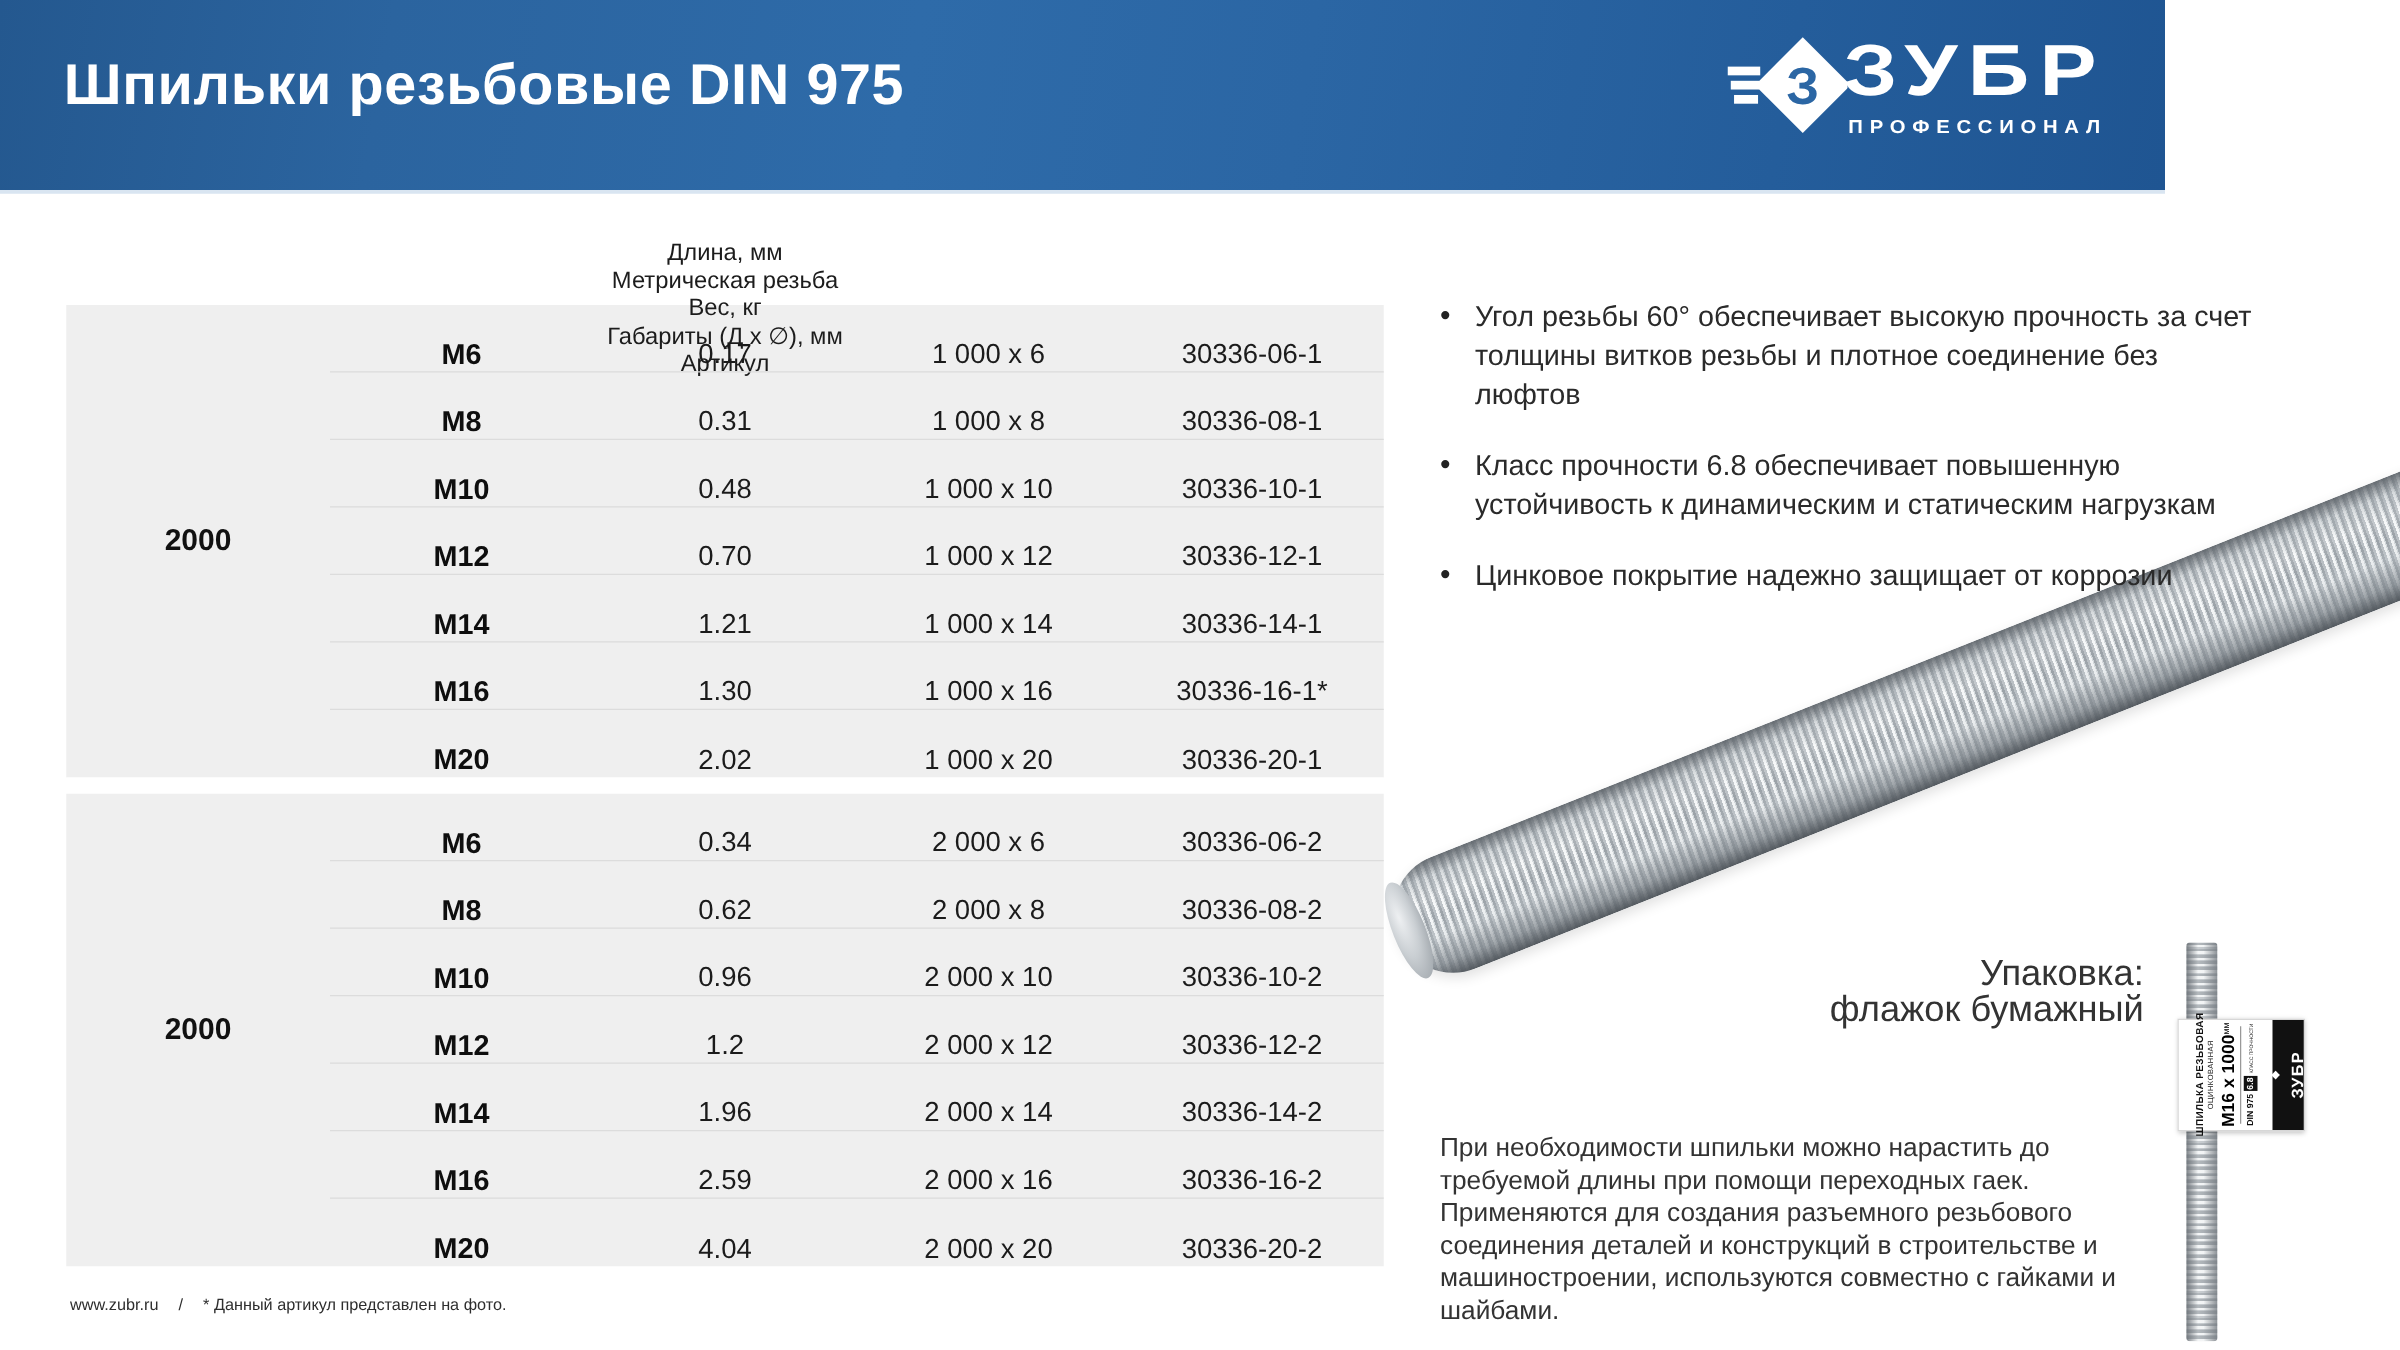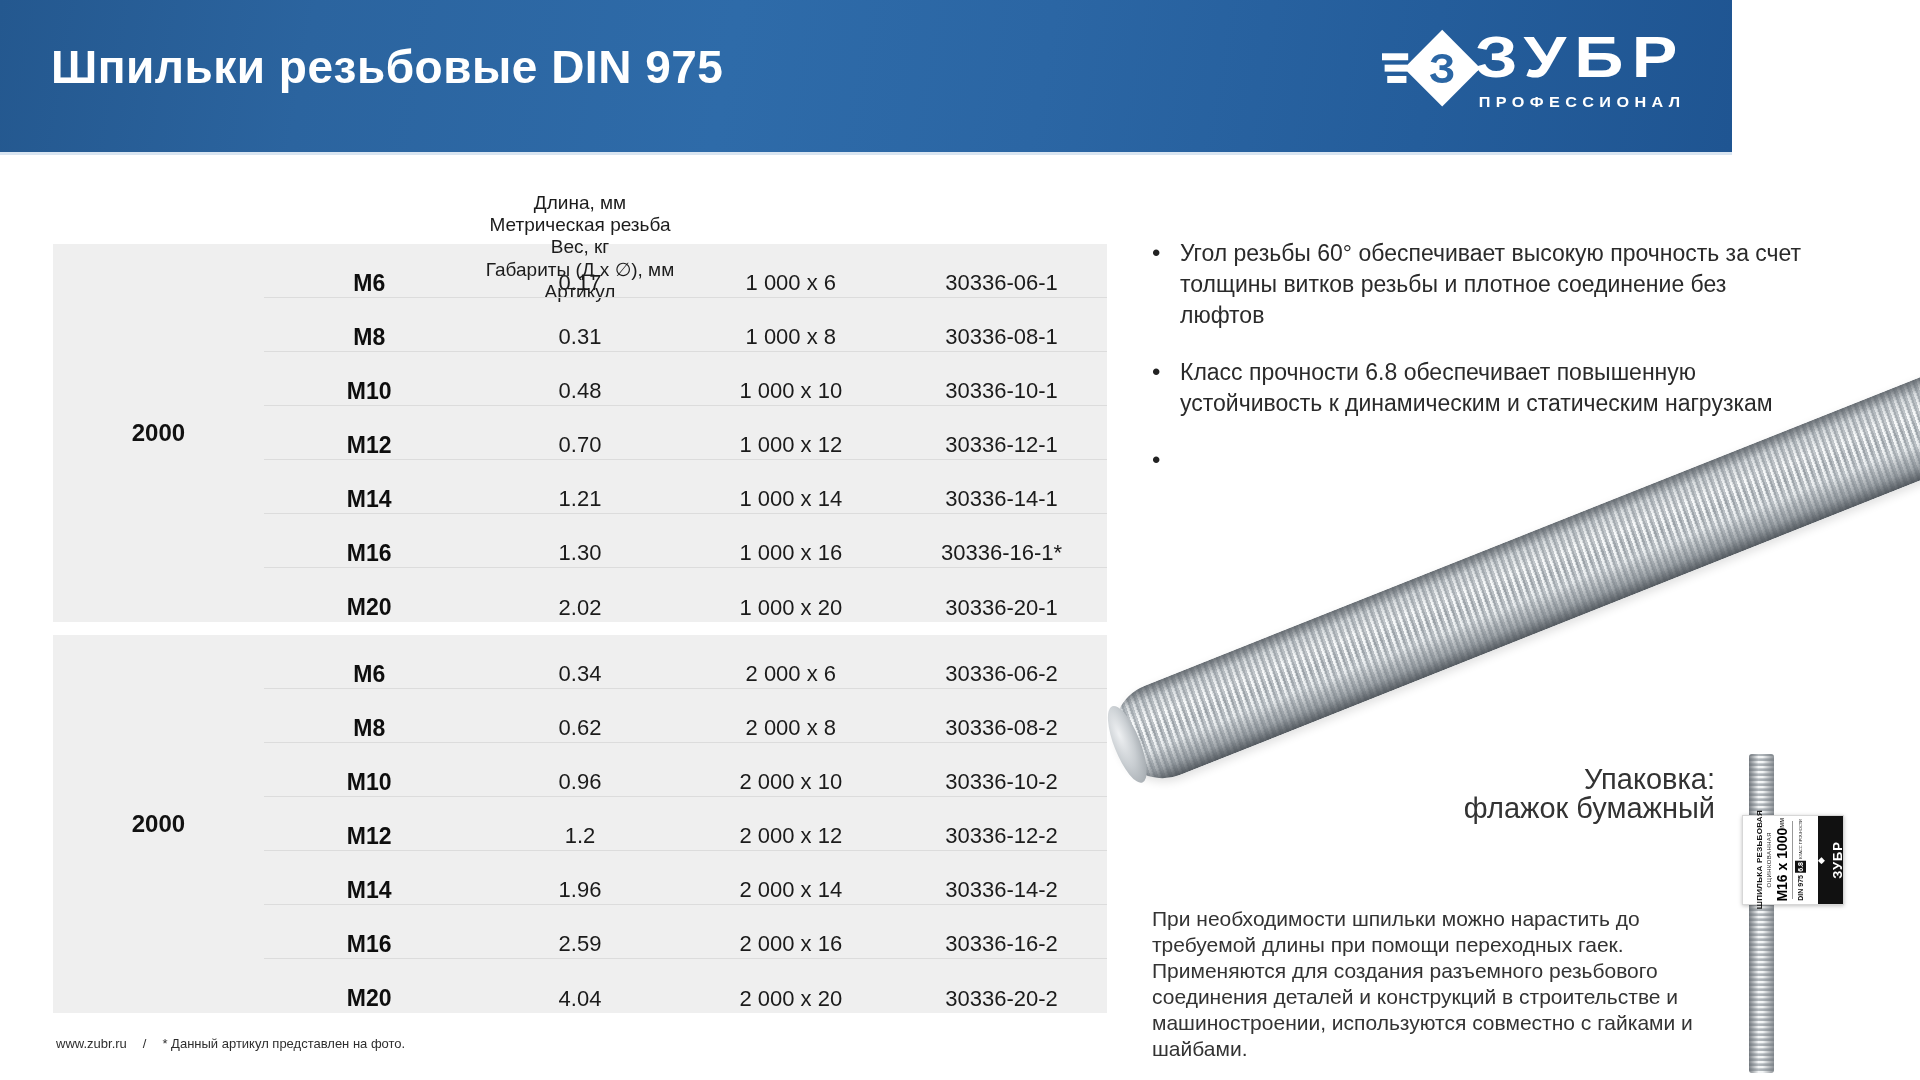--- a/index.html
+++ b/index.html
@@ -237,20 +237,21 @@
     <li>
       <span class="bullet-dot">•</span>
       <span>Угол резьбы 60° обеспечивает высокую прочность за счет толщины витков резьбы и плотное соединение без люфтов</span>
     </li>
     <li>
       <span class="bullet-dot">•</span>
       <span>Класс прочности 6.8 обеспечивает повышенную устойчивость к динамическим и статическим нагрузкам</span>
     </li>
     <li>
       <span class="bullet-dot">•</span>
+      <span>Цинковое покрытие надежно защищает от коррозии</span>
     </li>
   </ul>
 
   <div class="rod-big">
     <div class="rod-big-tip"></div>
   </div>
 
   <div class="rod-vertical"></div>
   <div class="flag">
     <div class="flag-white">

